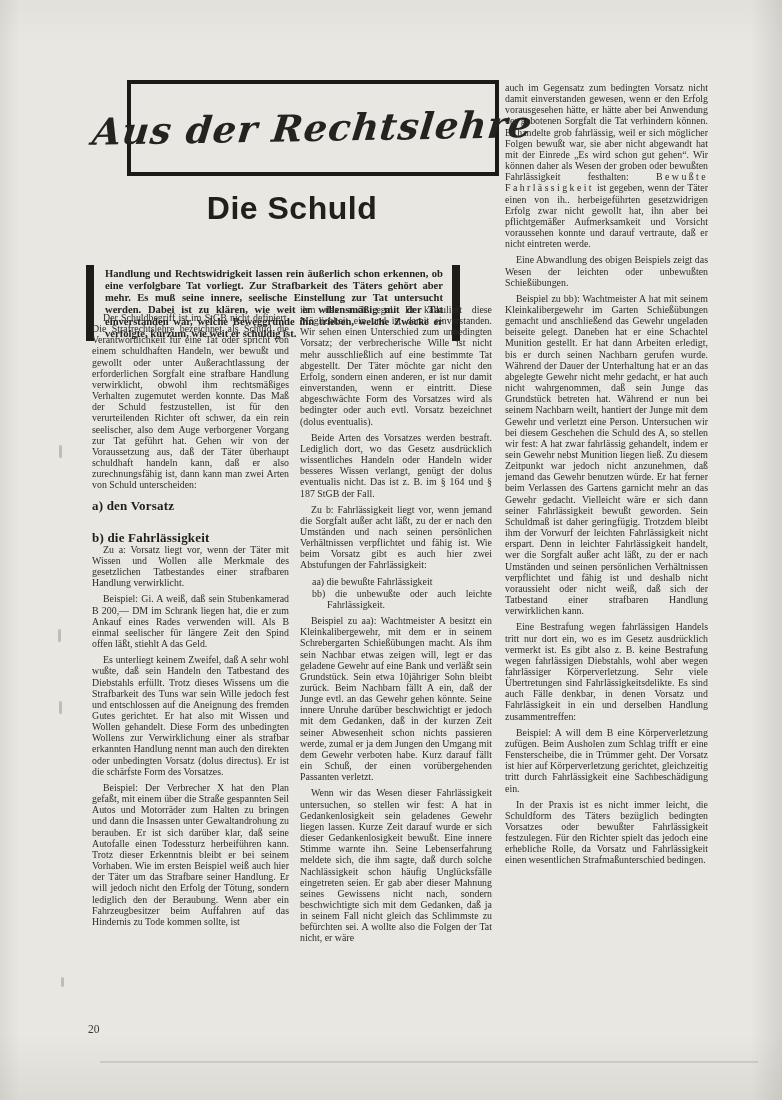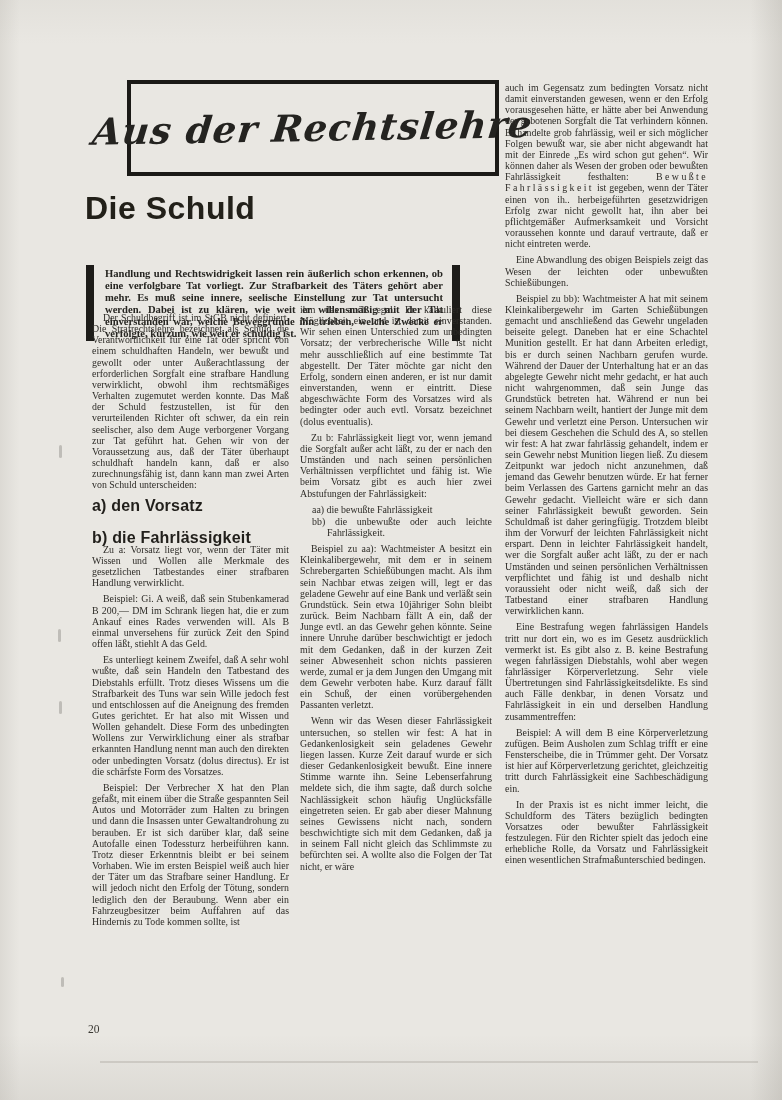--- a/index.html
+++ b/index.html
@@ -28,21 +28,21 @@
   }
   .banner-text{
     font-family:"DejaVu Serif","Liberation Serif",serif;
     font-style:italic;font-weight:bold;
     font-size:37px;color:#242320;
     transform:skewX(-7deg) rotate(-1deg);
     letter-spacing:1px;white-space:nowrap;
   }
   .title{
     position:absolute;left:85px;top:190px;width:414px;margin:0;
-    text-align:left;
+    text-align:center;
     font-family:"Liberation Sans","DejaVu Sans",sans-serif;
     font-weight:bold;font-size:32px;color:#222019;
     letter-spacing:0.5px;
   }
   .intro{
     position:absolute;left:86px;top:229px;width:374px;height:76px;
     border-left:8px solid #1d1c19;border-right:8px solid #1d1c19;
     box-sizing:border-box;
     padding:3px 9px 0 11px;
     font-weight:bold;font-size:10.6px;line-height:12.1px;
@@ -56,22 +56,22 @@
     overflow:hidden;
     color:#2e2c28;
   }
   .col1{left:92px;top:312px;width:197px;height:702px;}
   .col2{left:300px;top:304px;width:192px;height:702px;}
   .col3{left:505px;top:82px;width:203px;height:940px;}
   .col p{margin:0 0 5px 0;}
   .col p.indent{text-indent:11px;}
   .col p.cont{text-indent:0;}
   .col h2{
-    font-family:Liberation Sans, sans-serif;
-    font-size:16px;font-weight:bold;color:#211f1b;
+    font-family:Liberation Serif, serif;
+    font-size:13px;font-weight:bold;color:#211f1b;
     margin:21px 0 1px 0;letter-spacing:0.2px;
   }
   .col h2.first{margin-top:9px;}
   .col p.li{
     font-weight:normal;
     margin:0 0 1px 0;
     padding-left:27px;text-indent:-15px;
   }
   .col p.li.lastli{margin-bottom:5px;}
   .bold{font-weight:normal;}
@@ -108,27 +108,28 @@
 
   <div class="intro">
     <span>Handlung und Rechtswidrigkeit lassen rein äußerlich schon erkennen, ob eine verfolgbare Tat vorliegt. Zur Strafbarkeit des Täters gehört aber mehr. Es muß seine innere, seelische Einstellung zur Tat untersucht werden. Dabei ist zu klären, wie weit er willensmäßig mit der Tat einverstanden war, welche Beweggründe ihn trieben, welche Zwecke er verfolgte, kurzum, wie weit er schuldig ist.</span>
   </div>
 
   <div class="col col1">
     <p class="indent">Der Schuldbegriff ist im StGB nicht definiert. Die Strafrechtslehre bezeichnet als Schuld die Verantwortlichkeit für eine Tat oder spricht von einem schuldhaften Handeln, wer bewußt und gewollt oder unter Außerachtlassung der erforderlichen Sorgfalt eine strafbare Handlung verwirklicht, obwohl ihm rechtsmäßiges Verhalten zugemutet werden konnte. Das Maß der Schuld festzustellen, ist für den verurteilenden Richter oft schwer, da ein rein seelischer, also dem Auge verborgener Vorgang zur Tat geführt hat. Gehen wir von der Voraussetzung aus, daß der Täter überhaupt schuldhaft handeln kann, daß er also zurechnungsfähig ist, dann kann man zwei Arten von Schuld unterscheiden:</p>
     <h2 class="first">a) den Vorsatz</h2>
     <h2>b) die Fahrlässigkeit</h2>
     <p class="indent">Zu a: Vorsatz liegt vor, wenn der Täter mit Wissen und Wollen alle Merkmale des gesetzlichen Tatbestandes einer strafbaren Handlung verwirklicht.</p>
-    <p class="indent">Beispiel: Gi. A weiß, daß sein Stubenkamerad B 200,— DM im Schrank liegen hat, die er zum Ankauf eines Rades verwenden will. Als B einmal unversehens für zurück Zeit den Spind offen läßt, stiehlt A das Geld.</p>
+    <p class="indent">Beispiel: Gi. A weiß, daß sein Stubenkamerad B 200,— DM im Schrank liegen hat, die er zum Ankauf eines Rades verwenden will. Als B einmal seelischer für längere Zeit den Spind offen läßt, stiehlt A das Geld.</p>
     <p class="indent">Es unterliegt keinem Zweifel, daß A sehr wohl wußte, daß sein Handeln den Tatbestand des Diebstahls erfüllt. Trotz dieses Wissens um die Strafbarkeit des Tuns war sein Wille jedoch fest und entschlossen auf die Aneignung des fremden Gutes gerichtet. Er hat also mit Wissen und Wollen gehandelt. Diese Form des unbedingten Wollens zur Verwirklichung einer als strafbar erkannten Handlung nennt man auch den direkten oder unbedingten Vorsatz (dolus directus). Er ist die schärfste Form des Vorsatzes.</p>
     <p class="indent">Beispiel: Der Verbrecher X hat den Plan gefaßt, mit einem über die Straße gespannten Seil Autos und Motorräder zum Halten zu bringen und dann die Insassen unter Gewaltandrohung zu berauben. Er ist sich darüber klar, daß seine Autofalle einen Todessturz herbeiführen kann. Trotz dieser Erkenntnis bleibt er bei seinem Vorhaben. Wie im ersten Beispiel weiß auch hier der Täter um das Strafbare seiner Handlung. Er will jedoch nicht den Erfolg der Tötung, sondern lediglich den der Beraubung. Wenn aber ein Fahrzeugbesitzer beim Auffahren auf das Hindernis zu Tode kommen sollte, ist</p>
   </div>
 
   <div class="col col2">
     <p class="cont">ihm das auch egal. Er kalkuliert diese Möglichkeit ein und ist damit einverstanden. Wir sehen einen Unterschied zum unbedingten Vorsatz; der verbrecherische Wille ist nicht mehr ausschließlich auf eine bestimmte Tat abgestellt. Der Täter möchte gar nicht den Erfolg, sondern einen anderen, er ist nur damit einverstanden, wenn er eintritt. Diese abgeschwächte Form des Vorsatzes wird als bedingter oder auch evtl. Vorsatz bezeichnet (dolus eventualis).</p>
+    <p class="indent">Beide Arten des Vorsatzes werden bestraft. Lediglich dort, wo das Gesetz ausdrücklich wissentliches Handeln oder Handeln wider besseres Wissen verlangt, genügt der dolus eventualis nicht. Das ist z. B. im § 164 und § 187 StGB der Fall.</p>
     <p class="indent"><span>Zu b: </span><span class="bold">Fahrlässigkeit</span><span> liegt vor, wenn jemand die Sorgfalt außer acht läßt, zu der er nach den Umständen und nach seinen persönlichen Verhältnissen verpflichtet und fähig ist. Wie beim Vorsatz gibt es auch hier zwei Abstufungen der Fahrlässigkeit:</span></p>
     <p class="li">aa) die bewußte Fahrlässigkeit</p>
     <p class="li lastli">bb) die unbewußte oder auch leichte Fahrlässigkeit.</p>
     <p class="indent">Beispiel zu aa): Wachtmeister A besitzt ein Kleinkalibergewehr, mit dem er in seinem Schrebergarten Schießübungen macht. Als ihm sein Nachbar etwas zeigen will, legt er das geladene Gewehr auf eine Bank und verläßt sein Grundstück. Sein etwa 10jähriger Sohn bleibt zurück. Beim Nachbarn fällt A ein, daß der Junge evtl. an das Gewehr gehen könnte. Seine innere Unruhe darüber beschwichtigt er jedoch mit dem Gedanken, daß in der kurzen Zeit seiner Abwesenheit schon nichts passieren werde, zumal er ja dem Jungen den Umgang mit dem Gewehr verboten habe. Kurz darauf fällt ein Schuß, der einen vorübergehenden Passanten verletzt.</p>
     <p class="indent">Wenn wir das Wesen dieser Fahrlässigkeit untersuchen, so stellen wir fest: A hat in Gedankenlosigkeit sein geladenes Gewehr liegen lassen. Kurze Zeit darauf wurde er sich dieser Gedankenlosigkeit bewußt. Eine innere Stimme warnte ihn. Seine Lebenserfahrung meldete sich, die ihm sagte, daß durch solche Nachlässigkeit schon häufig Unglücksfälle eingetreten seien. Er gab aber dieser Mahnung seines Gewissens nicht nach, sondern beschwichtigte sich mit dem Gedanken, daß ja in seinem Fall nicht gleich das Schlimmste zu befürchten sei. A wollte also die Folgen der Tat nicht, er wäre</p>
   </div>
 
   <div class="col col3">
     <p class="cont"><span>auch im Gegensatz zum bedingten Vorsatz nicht damit einverstanden gewesen, wenn er den Erfolg vorausgesehen hätte, er hätte aber bei Anwendung der gebotenen Sorgfalt die Tat verhindern können. Er handelte grob fahrlässig, weil er sich möglicher Folgen bewußt war, sie aber nicht abgewandt hat mit der Einrede „Es wird schon gut gehen“. Wir können daher als Wesen der groben oder bewußten Fahrlässigkeit festhalten: </span><span class="spaced">Bewußte Fahrlässigkeit</span><span> ist gegeben, wenn der Täter einen von ih.. herbeigeführten gesetzwidrigen Erfolg zwar nicht gewollt hat, ihn aber bei pflichtgemäßer Aufmerksamkeit und Vorsicht voraussehen konnte und darauf vertraute, daß er nicht eintreten werde.</span></p>
     <p class="indent">Eine Abwandlung des obigen Beispiels zeigt das Wesen der leichten oder unbewußten Schießübungen.</p>

